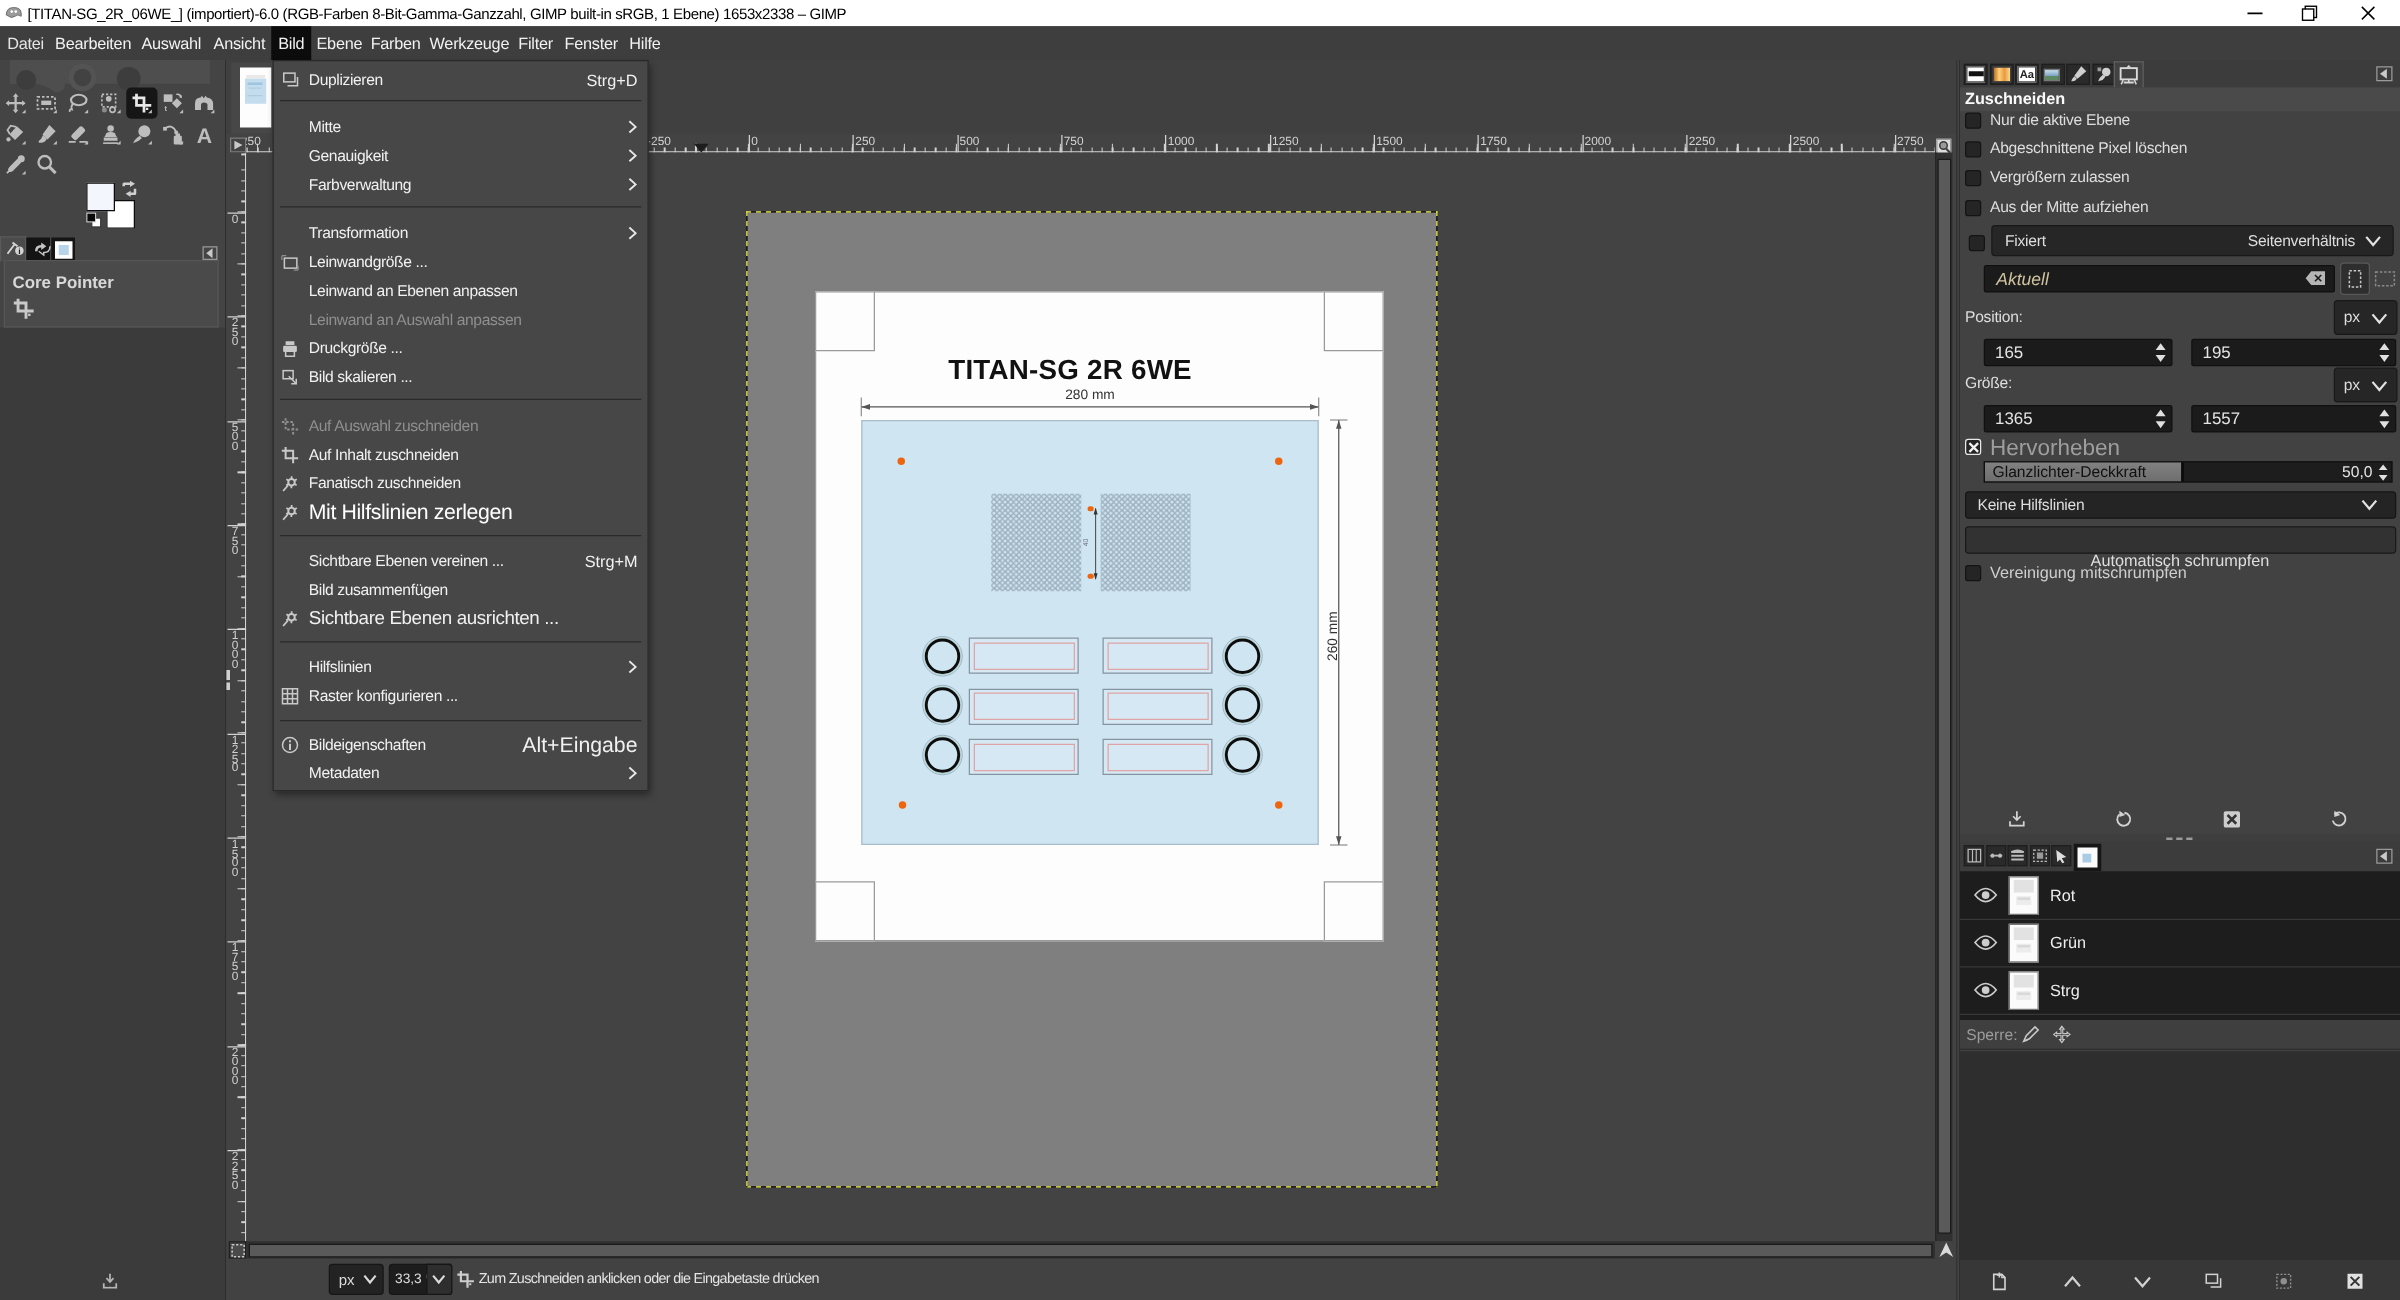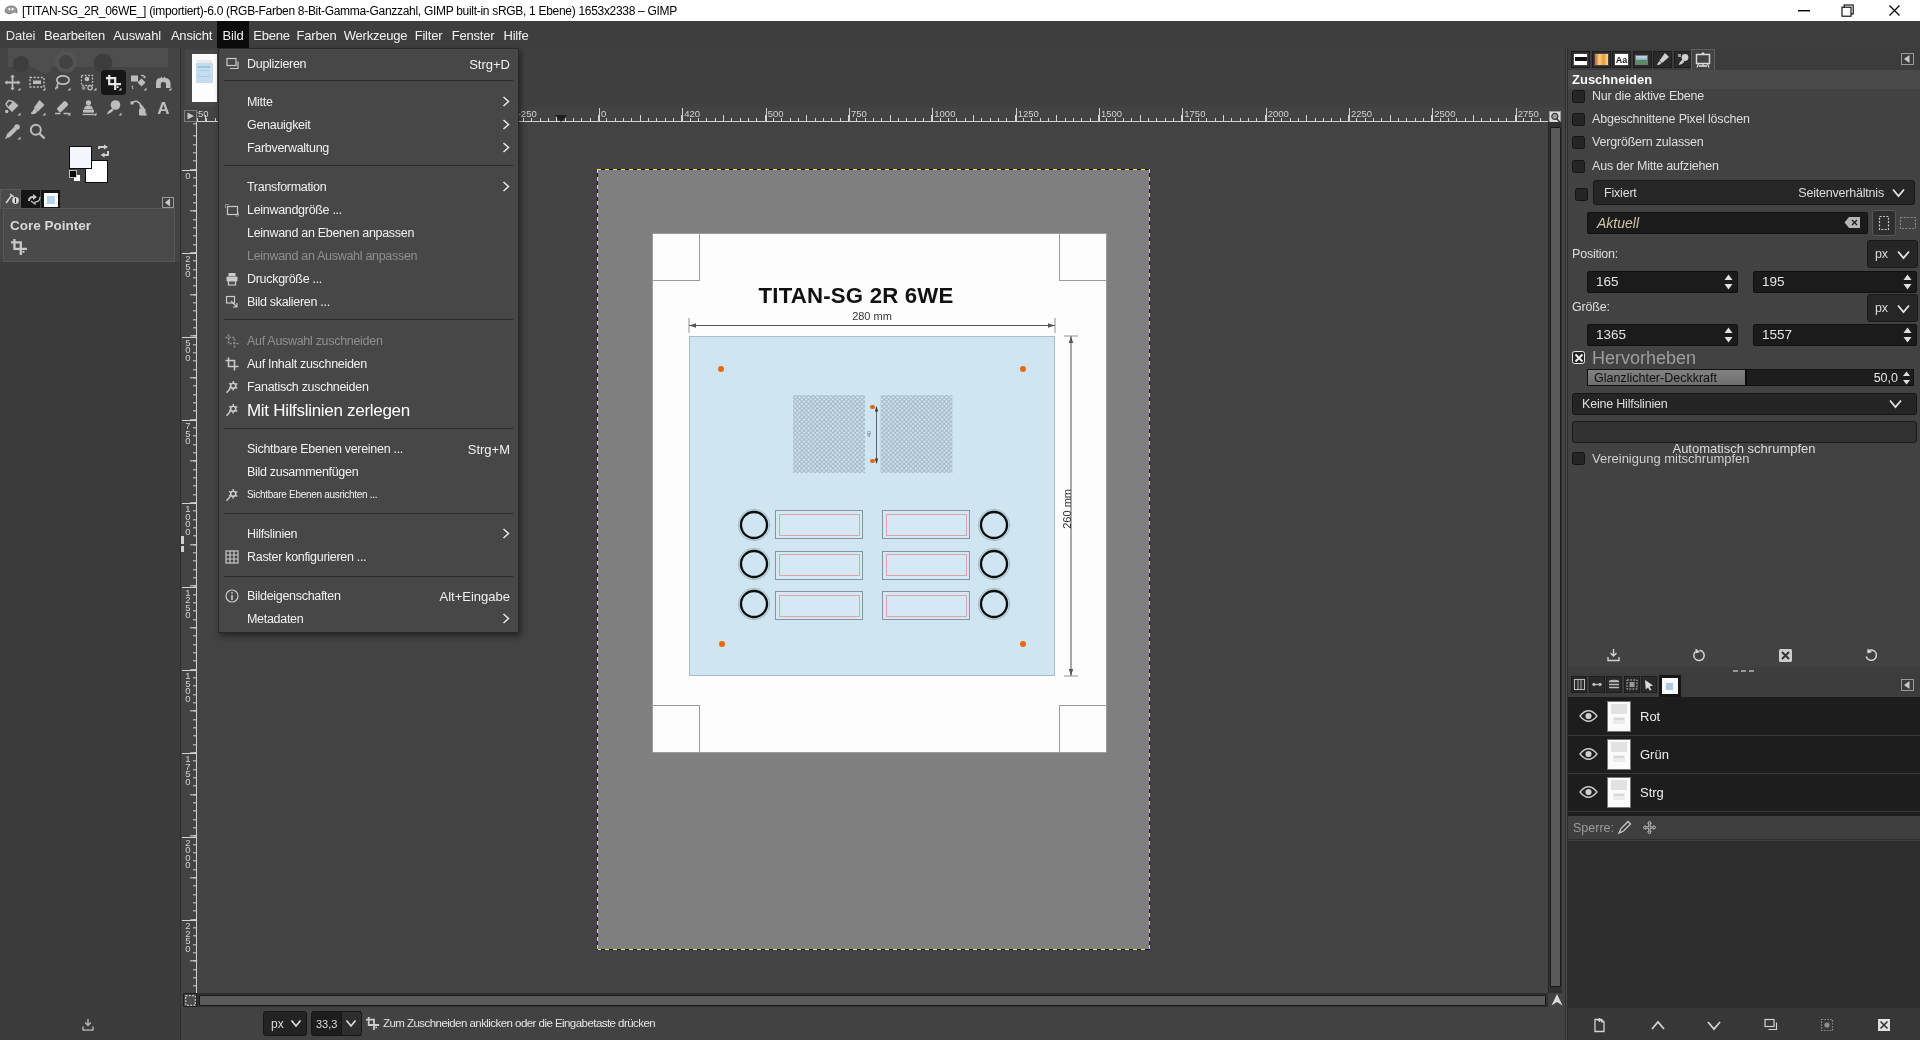--- a/index.html
+++ b/index.html
@@ -199,21 +199,21 @@
 <div class="ab" style="left:70.7px;top:1px;color:#d2d2d2;font-size:9.5px">-1000</div>
 <div class="ab" style="left:152.0px;top:1px;width:1px;height:14px;background:#d2d2d2"></div>
 <div class="ab" style="left:154.0px;top:1px;color:#d2d2d2;font-size:9.5px">-750</div>
 <div class="ab" style="left:235.3px;top:1px;width:1px;height:14px;background:#d2d2d2"></div>
 <div class="ab" style="left:237.3px;top:1px;color:#d2d2d2;font-size:9.5px">-500</div>
 <div class="ab" style="left:318.7px;top:1px;width:1px;height:14px;background:#d2d2d2"></div>
 <div class="ab" style="left:320.7px;top:1px;color:#d2d2d2;font-size:9.5px">-250</div>
 <div class="ab" style="left:402.0px;top:1px;width:1px;height:14px;background:#d2d2d2"></div>
 <div class="ab" style="left:404.0px;top:1px;color:#d2d2d2;font-size:9.5px">0</div>
 <div class="ab" style="left:485.3px;top:1px;width:1px;height:14px;background:#d2d2d2"></div>
-<div class="ab" style="left:487.3px;top:1px;color:#d2d2d2;font-size:9.5px">420</div>
+<div class="ab" style="left:487.3px;top:1px;color:#d2d2d2;font-size:9.5px">250</div>
 <div class="ab" style="left:568.7px;top:1px;width:1px;height:14px;background:#d2d2d2"></div>
 <div class="ab" style="left:570.7px;top:1px;color:#d2d2d2;font-size:9.5px">500</div>
 <div class="ab" style="left:652.0px;top:1px;width:1px;height:14px;background:#d2d2d2"></div>
 <div class="ab" style="left:654.0px;top:1px;color:#d2d2d2;font-size:9.5px">750</div>
 <div class="ab" style="left:735.3px;top:1px;width:1px;height:14px;background:#d2d2d2"></div>
 <div class="ab" style="left:737.3px;top:1px;color:#d2d2d2;font-size:9.5px">1000</div>
 <div class="ab" style="left:818.7px;top:1px;width:1px;height:14px;background:#d2d2d2"></div>
 <div class="ab" style="left:820.7px;top:1px;color:#d2d2d2;font-size:9.5px">1250</div>
 <div class="ab" style="left:902.0px;top:1px;width:1px;height:14px;background:#d2d2d2"></div>
 <div class="ab" style="left:904.0px;top:1px;color:#d2d2d2;font-size:9.5px">1500</div>
@@ -500,21 +500,21 @@
     <rect x="7.6" y="1" width="1.4" height="2" fill="#c9c9c9" transform="rotate(0 8.2 5.8)"></rect>
     <rect x="7.6" y="1" width="1.4" height="2" fill="#c9c9c9" transform="rotate(60 8.2 5.8)"></rect>
     <rect x="7.6" y="1" width="1.4" height="2" fill="#c9c9c9" transform="rotate(120 8.2 5.8)"></rect>
     <rect x="7.6" y="1" width="1.4" height="2" fill="#c9c9c9" transform="rotate(180 8.2 5.8)"></rect>
     <rect x="7.6" y="1" width="1.4" height="2" fill="#c9c9c9" transform="rotate(240 8.2 5.8)"></rect>
     <rect x="7.6" y="1" width="1.4" height="2" fill="#c9c9c9" transform="rotate(300 8.2 5.8)"></rect>
   </svg>
 <div class="tx" style="left:247px;top:448.5px;transform:translateY(-50%);font-size:12.5px;color:#f1f1f1;letter-spacing:-0.3px;z-index:60">Sichtbare Ebenen vereinen ...</div>
 <div class="tx" style="right:1410px;top:448.5px;transform:translateY(-50%);font-size:13px;color:#f1f1f1;z-index:60">Strg+M</div>
 <div class="tx" style="left:247px;top:471.5px;transform:translateY(-50%);font-size:12.5px;color:#f1f1f1;letter-spacing:-0.3px;z-index:60">Bild zusammenfügen</div>
-<div class="tx" style="left:247px;top:494.5px;transform:translateY(-50%);font-size:10px;color:#f1f1f1;letter-spacing:-0.3px;z-index:60">Sichtbare Ebenen ausrichten ...</div>
+<div class="tx" style="left:247px;top:494.5px;transform:translateY(-50%);font-size:15px;color:#f1f1f1;letter-spacing:-0.3px;z-index:60">Sichtbare Ebenen ausrichten ...</div>
 <svg style="left:225px;top:487.5px;z-index:60" width="14" height="14" viewBox="0 0 14 14">
     <path d="M1.5 12.8 L5.5 8.2" stroke="#c9c9c9" stroke-width="1.5"></path>
     <circle cx="8.2" cy="5.8" r="2.6" fill="none" stroke="#c9c9c9" stroke-width="1.6"></circle>
     <rect x="7.6" y="1" width="1.4" height="2" fill="#c9c9c9" transform="rotate(0 8.2 5.8)"></rect>
     <rect x="7.6" y="1" width="1.4" height="2" fill="#c9c9c9" transform="rotate(60 8.2 5.8)"></rect>
     <rect x="7.6" y="1" width="1.4" height="2" fill="#c9c9c9" transform="rotate(120 8.2 5.8)"></rect>
     <rect x="7.6" y="1" width="1.4" height="2" fill="#c9c9c9" transform="rotate(180 8.2 5.8)"></rect>
     <rect x="7.6" y="1" width="1.4" height="2" fill="#c9c9c9" transform="rotate(240 8.2 5.8)"></rect>
     <rect x="7.6" y="1" width="1.4" height="2" fill="#c9c9c9" transform="rotate(300 8.2 5.8)"></rect>
   </svg>
@@ -526,21 +526,21 @@
 <svg style="left:225px;top:549.5px;z-index:60" width="14" height="14" viewBox="0 0 14 14">
     <rect x="1" y="1" width="12" height="12" fill="none" stroke="#c9c9c9" stroke-width="1.2"></rect>
     <path d="M1 5 H13 M1 9 H13 M5 1 V13 M9 1 V13" stroke="#c9c9c9" stroke-width="1.2"></path>
   </svg>
 <div class="tx" style="left:247px;top:595.5px;transform:translateY(-50%);font-size:12.5px;color:#f1f1f1;letter-spacing:-0.3px;z-index:60">Bildeigenschaften</div>
 <svg style="left:225px;top:588.5px;z-index:60" width="14" height="14" viewBox="0 0 14 14">
     <circle cx="7" cy="7" r="6" fill="none" stroke="#c9c9c9" stroke-width="1.2"></circle>
     <rect x="6.2" y="6" width="1.6" height="5" fill="#c9c9c9"></rect>
     <rect x="6.2" y="3.2" width="1.6" height="1.6" fill="#c9c9c9"></rect>
   </svg>
-<div class="tx" style="right:1410px;top:595.5px;transform:translateY(-50%);font-size:13px;color:#f1f1f1;z-index:60">Alt+Eingabe</div>
+<div class="tx" style="right:1410px;top:595.5px;transform:translateY(-50%);font-size:17px;color:#f1f1f1;z-index:60">Alt+Eingabe</div>
 <div class="tx" style="left:247px;top:618.5px;transform:translateY(-50%);font-size:12.5px;color:#f1f1f1;letter-spacing:-0.3px;z-index:60">Metadaten</div>
 <svg style="left:502px;top:613.0px;z-index:60" width="8" height="11" viewBox="0 0 8 11">
     <path d="M1.5 1 L6.5 5.5 L1.5 10" fill="none" stroke="#e8e8e8" stroke-width="1.5"></path>
   </svg>
 <div class="ab" style="left:1565px;top:48px;width:3px;height:992px;background:#4a4a4a;border-left:1px solid #2e2e2e;border-right:1px solid #2e2e2e"></div>
 <div class="ab" style="left:1568px;top:48px;width:352px;height:992px;background:#424242"></div>
 <div class="ab" style="left:1568px;top:48px;width:352px;height:22px;background:#3c3c3c"></div>
 <div class="ab" style="left:1571px;top:51px;width:19px;height:17px;background:#2a2a2a;border:1px solid #1e1e1e"></div>
 <div class="ab" style="left:1591.5px;top:51px;width:19px;height:17px;background:#2a2a2a;border:1px solid #1e1e1e"></div>
 <div class="ab" style="left:1612px;top:51px;width:19px;height:17px;background:#2a2a2a;border:1px solid #1e1e1e"></div>

